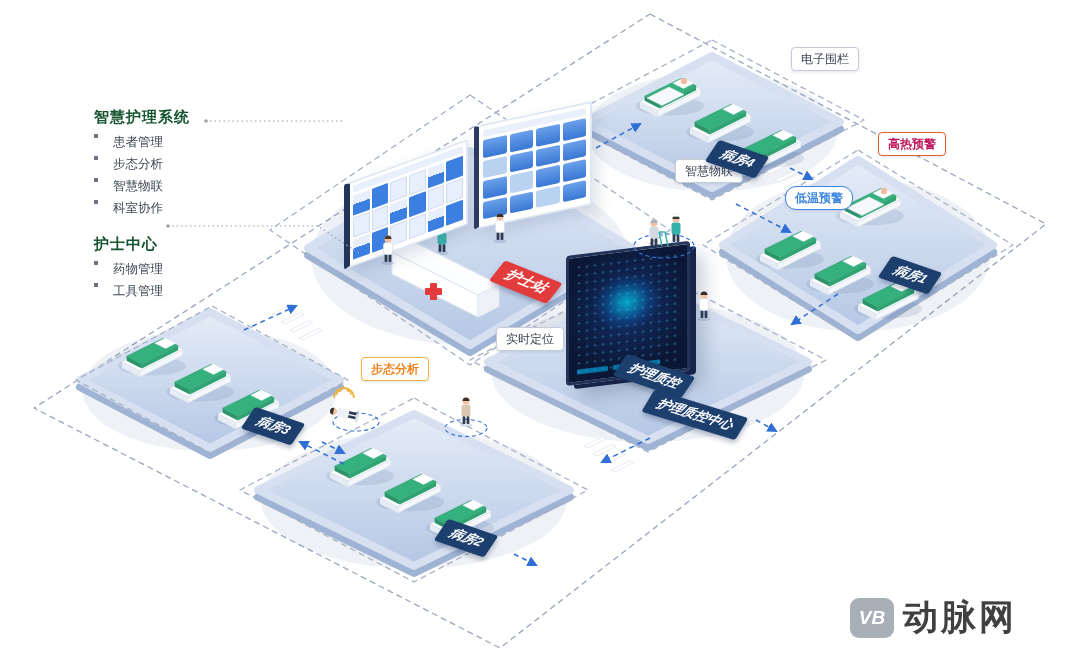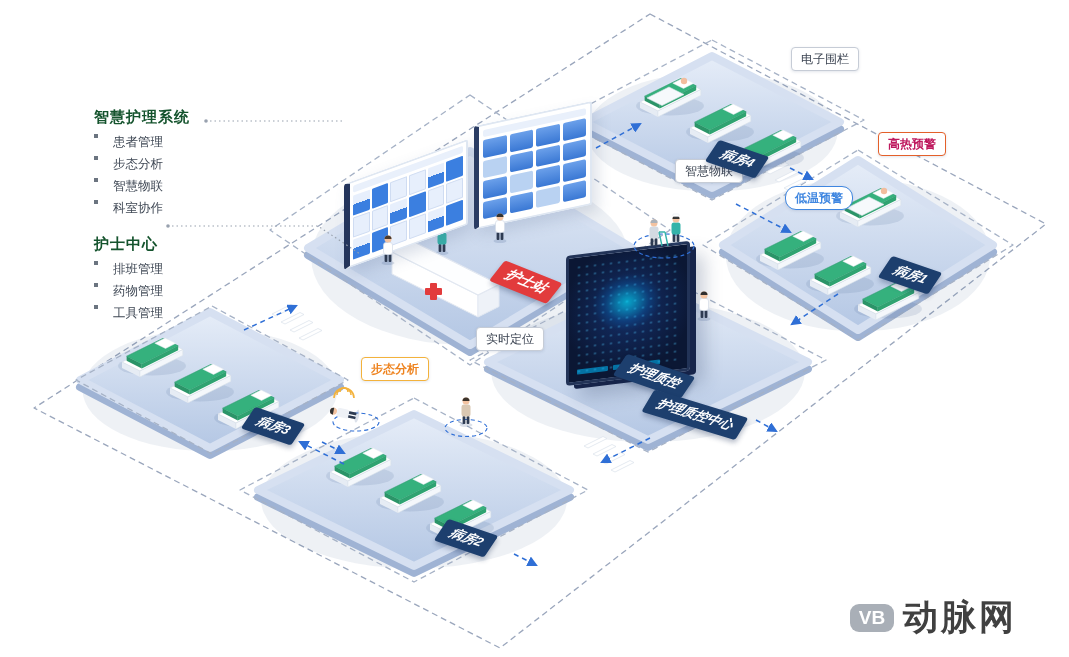--- a/index.html
+++ b/index.html
@@ -40,21 +40,21 @@
   .dk-bar{height:5px;background:rgba(0,190,255,.55);border-radius:1px;}
 
   
   .tag{position:absolute;z-index:3;background:#fff;border:1.5px solid #c6ccd6;color:#3c4452;
        font-size:12px;line-height:1;padding:5px 9px;border-radius:4px;white-space:nowrap;
        box-shadow:0 1px 3px rgba(60,80,120,.15);}
   #tag-fence{left:791px;top:47px;}
   #tag-fever{left:878px;top:132px;border-color:#e4602a;color:#be185d;font-weight:bold;}
   #tag-hypo {left:785px;top:186px;border-color:#3f86e0;color:#3f86e0;font-weight:bold;border-radius:11px;}
   #tag-gait {left:675px;top:159px;}
-  #tag-loc  {left:476px;top:327px;}
+  #tag-loc  {left:496px;top:327px;}
   #tag-fall {left:361px;top:357px;border-color:#f3b23c;color:#ee831f;font-weight:bold;}
 
   
   .banner{position:absolute;z-index:3;color:#fff;font-size:13px;font-weight:bold;font-style:italic;
           padding:3px 10px 4px;border-radius:3px;background:#1d3f6e;white-space:nowrap;
           box-shadow:2px 3px 5px rgba(20,40,80,.30);transform-origin:0 50%;}
   #b-station{left:497px;top:258px;background:#e23b3c;transform:rotate(22deg) skewX(-16deg);font-size:14px;}
   #b-qc   {left:620px;top:352px;transform:rotate(19deg) skewX(-15deg);}
   #b-qcc  {left:648px;top:388px;transform:rotate(17deg) skewX(-14deg);}
   #b-w4   {left:712px;top:138px;transform:rotate(19deg) skewX(-15deg);}
@@ -64,22 +64,22 @@
 
   
   #leftpanel{position:absolute;z-index:3;left:94px;top:108px;width:190px;}
   .pt{font-size:15px;font-weight:bold;color:#14532d;margin-bottom:7px;letter-spacing:1px;}
   .pt2{margin-top:18px;}
   .plist .li{display:flex;align-items:flex-start;gap:15px;font-size:12.5px;color:#3e4754;margin:5px 0;}
   .plist .sq{width:4px;height:4px;background:#6b7480;flex:0 0 auto;}
 
   
   #logo{position:absolute;z-index:3;left:850px;top:594px;display:flex;align-items:center;gap:9px;}
-  #logo .mark{width:44px;height:28px;background:#a9afb7;border-radius:9px;color:#fff;
-              font-weight:bold;font-size:19px;display:flex;align-items:center;justify-content:center;}
+  #logo .mark{width:44px;height:40px;background:#a9afb7;border-radius:9px;color:#fff;
+              font-weight:bold;font-size:19px;display:flex;align-items:center;justify-content:center;font-style:italic;}
   #logo .lt{font-size:35px;font-weight:bold;color:#404040;letter-spacing:3px;}
 </style>
 </head>
 <body>
 
 <div id="stage">
 
   <svg id="bg" width="1069" height="657" viewBox="0 0 1069 657">
       <defs>
   <linearGradient id="pgrad" x1="0" y1="0" x2="0" y2="1">
@@ -471,24 +471,20 @@
         </div>
         <div class="li">
           <span class="sq"></span>
           <span>科室协作</span>
         </div>
       </div>
     <div class="pt pt2">护士中心</div>
     <div class="plist">
         <div class="li">
           <span class="sq"></span>
-          <span>排班管理</span>
-        </div>
-        <div class="li">
-          <span class="sq"></span>
           <span>药物管理</span>
         </div>
         <div class="li">
           <span class="sq"></span>
           <span>工具管理</span>
         </div>
       </div>
   </div>
 
   <div id="logo">

